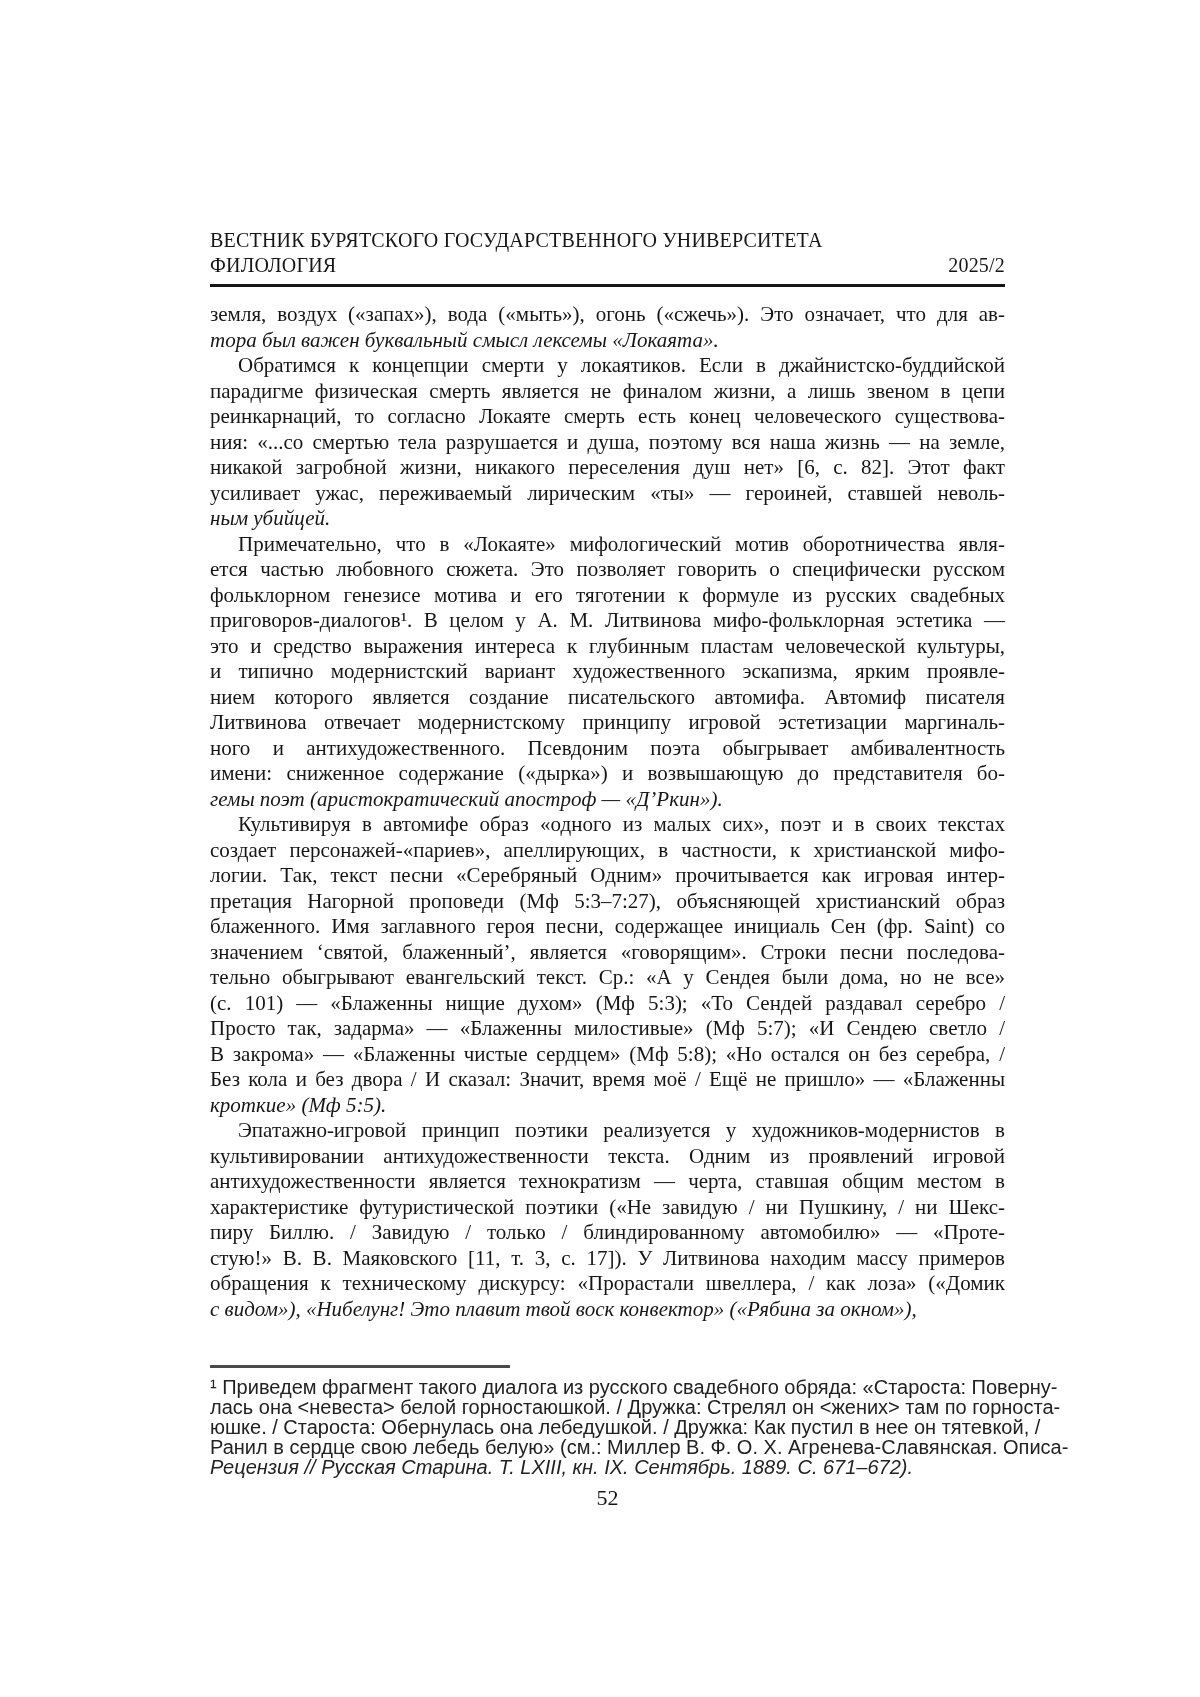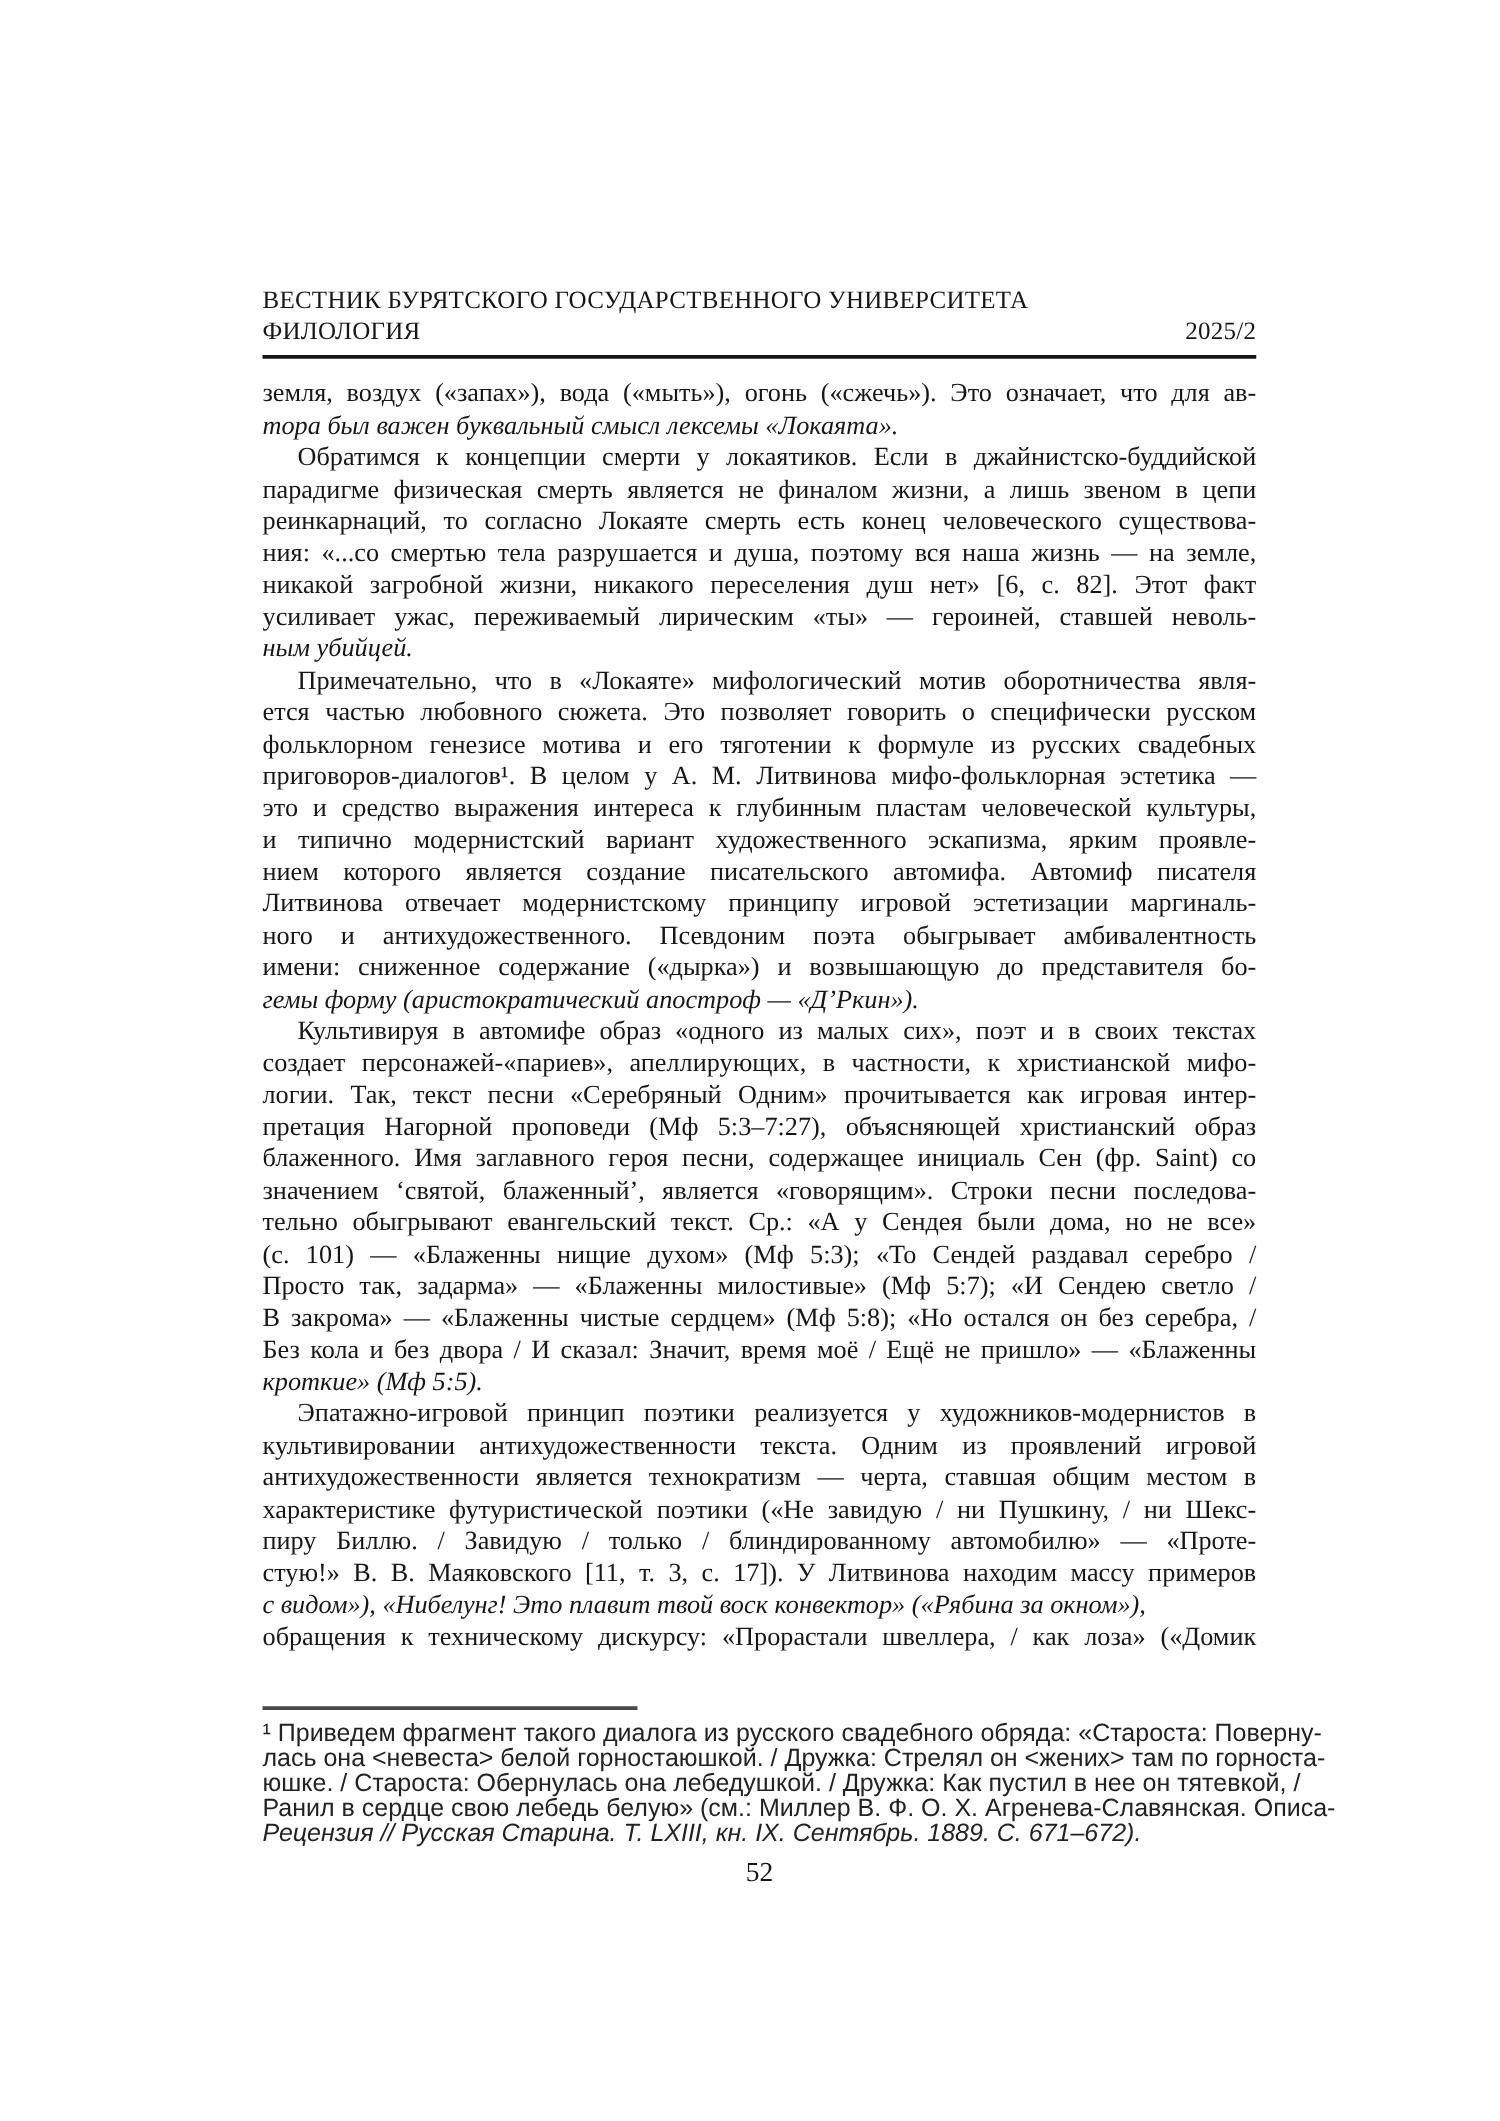--- a/index.html
+++ b/index.html
@@ -99,41 +99,41 @@
       <div class="line indent">Примечательно, что в «Локаяте» мифологический мотив оборотничества явля-</div>
       <div class="line">ется частью любовного сюжета. Это позволяет говорить о специфически русском</div>
       <div class="line">фольклорном генезисе мотива и его тяготении к формуле из русских свадебных</div>
       <div class="line">приговоров-диалогов¹. В целом у А. М. Литвинова мифо-фольклорная эстетика —</div>
       <div class="line">это и средство выражения интереса к глубинным пластам человеческой культуры,</div>
       <div class="line">и типично модернистский вариант художественного эскапизма, ярким проявле-</div>
       <div class="line">нием которого является создание писательского автомифа. Автомиф писателя</div>
       <div class="line">Литвинова отвечает модернистскому принципу игровой эстетизации маргиналь-</div>
       <div class="line">ного и антихудожественного. Псевдоним поэта обыгрывает амбивалентность</div>
       <div class="line">имени: сниженное содержание («дырка») и возвышающую до представителя бо-</div>
-      <div class="line last">гемы форму (аристократический апостроф — «Д’Ркин»).</div>
+      <div class="line last">гемы поэт (аристократический апостроф — «Д’Ркин»).</div>
       <div class="line indent">Культивируя в автомифе образ «одного из малых сих», поэт и в своих текстах</div>
       <div class="line">создает персонажей-«париев», апеллирующих, в частности, к христианской мифо-</div>
       <div class="line">логии. Так, текст песни «Серебряный Одним» прочитывается как игровая интер-</div>
       <div class="line">претация Нагорной проповеди (Мф 5:3–7:27), объясняющей христианский образ</div>
       <div class="line">блаженного. Имя заглавного героя песни, содержащее инициаль Сен (фр. Saint) со</div>
       <div class="line">значением ‘святой, блаженный’, является «говорящим». Строки песни последова-</div>
       <div class="line">тельно обыгрывают евангельский текст. Ср.: «А у Сендея были дома, но не все»</div>
       <div class="line">(с. 101) — «Блаженны нищие духом» (Мф 5:3); «То Сендей раздавал серебро /</div>
       <div class="line">Просто так, задарма» — «Блаженны милостивые» (Мф 5:7); «И Сендею светло /</div>
       <div class="line">В закрома» — «Блаженны чистые сердцем» (Мф 5:8); «Но остался он без серебра, /</div>
       <div class="line">Без кола и без двора / И сказал: Значит, время моё / Ещё не пришло» — «Блаженны</div>
       <div class="line last">кроткие» (Мф 5:5).</div>
       <div class="line indent">Эпатажно-игровой принцип поэтики реализуется у художников-модернистов в</div>
       <div class="line">культивировании антихудожественности текста. Одним из проявлений игровой</div>
       <div class="line">антихудожественности является технократизм — черта, ставшая общим местом в</div>
       <div class="line">характеристике футуристической поэтики («Не завидую / ни Пушкину, / ни Шекс-</div>
       <div class="line">пиру Биллю. / Завидую / только / блиндированному автомобилю» — «Проте-</div>
       <div class="line">стую!» В. В. Маяковского [11, т. 3, с. 17]). У Литвинова находим массу примеров</div>
+      <div class="line">обращения к техническому дискурсу: «Прорастали швеллера, / как лоза» («Домик</div>
       <div class="line last">с видом»), «Нибелунг! Это плавит твой воск конвектор» («Рябина за окном»),</div>
-      <div class="line">обращения к техническому дискурсу: «Прорастали швеллера, / как лоза» («Домик</div>
     </div>
 
   <hr class="footnote-rule">
 
   <div class="footnote">
       <div class="line">¹ Приведем фрагмент такого диалога из русского свадебного обряда: «Староста: Поверну-</div>
       <div class="line">лась она &lt;невеста&gt; белой горностаюшкой. / Дружка: Стрелял он &lt;жених&gt; там по горноста-</div>
       <div class="line">юшке. / Староста: Обернулась она лебедушкой. / Дружка: Как пустил в нее он тятевкой, /</div>
       <div class="line">Ранил в сердце свою лебедь белую» (см.: Миллер В. Ф. О. Х. Агренева-Славянская. Описа-</div>
       <div class="line last">Рецензия // Русская Старина. Т. LXIII, кн. IX. Сентябрь. 1889. С. 671–672).</div>

